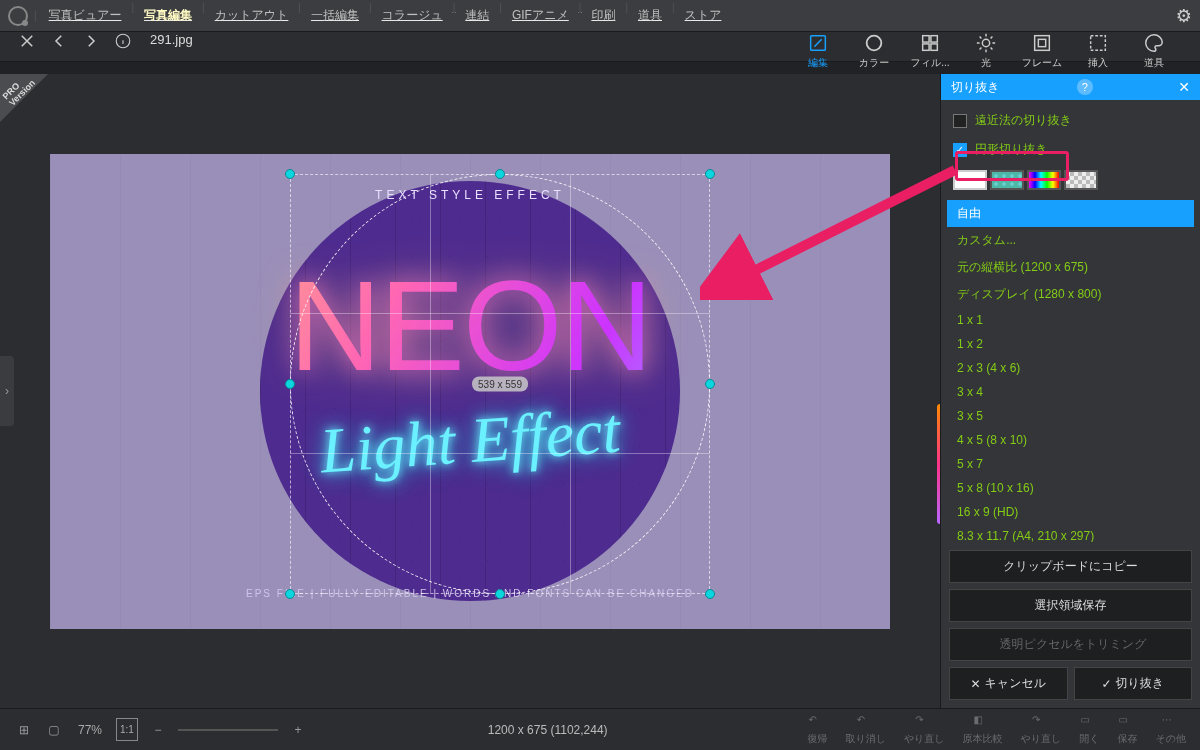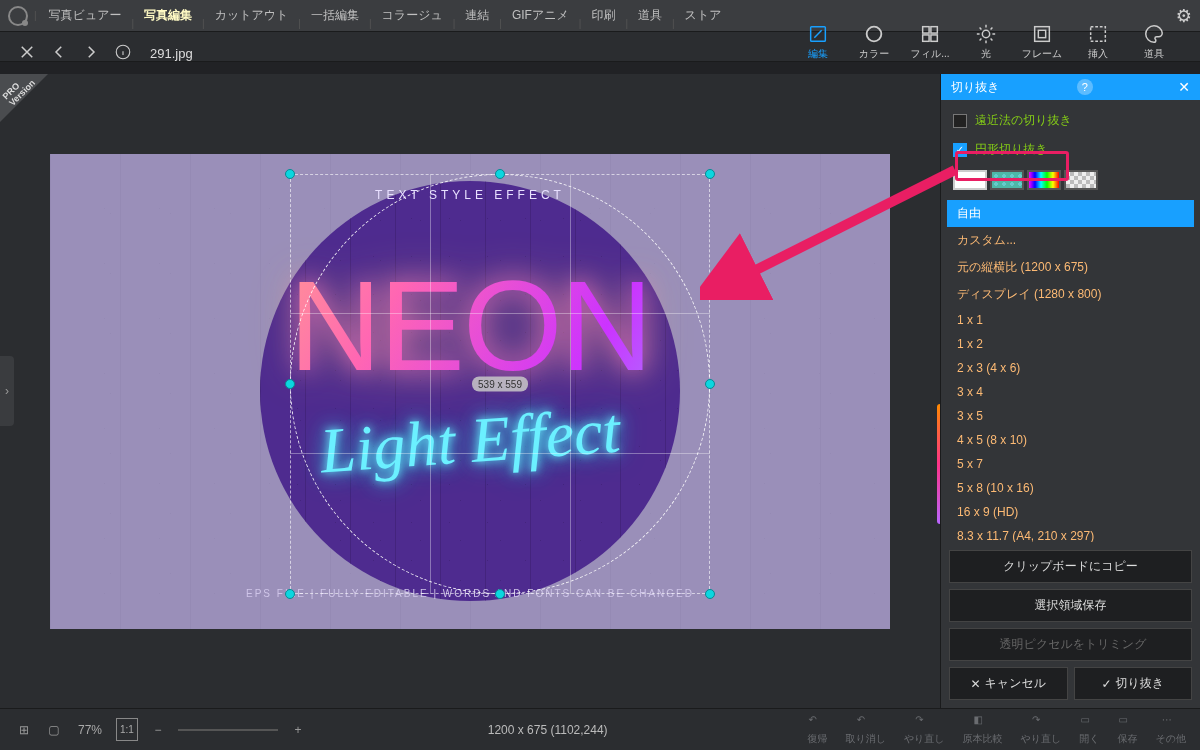--- a/index.html
+++ b/index.html
@@ -21,21 +21,21 @@
   
   .menubar{height:32px;background:#3b3d40;display:flex;align-items:center;padding:0 8px;gap:2px;border-bottom:1px solid #1a1b1c;}
   .menubar .logo{width:20px;height:20px;border:2px solid #888;border-radius:50%;margin-right:4px;position:relative;}
   .menubar .logo:after{content:"";position:absolute;width:6px;height:6px;background:#888;border-radius:50%;right:-2px;bottom:-2px;}
   .menubar .mitem{padding:5px 10px;color:#c0c0c0;cursor:pointer;font-size:12px;}
   .menubar .mitem.active{color:#fef9c3;font-weight:600;}
   .menubar .sep{color:#555;font-size:10px;}
   .menubar .gear{margin-left:auto;color:#ccc;font-size:18px;}
 
   
-  .filebar{height:30px;background:#2b2d30;display:flex;align-items:flex-end;padding:0 18px;gap:14px;border-bottom:1px solid #1a1b1c;}
+  .filebar{height:30px;background:#2b2d30;display:flex;align-items:flex-start;padding:0 18px;gap:14px;border-bottom:1px solid #1a1b1c;}
   .filebar .ic{width:18px;height:18px;color:#ccc;cursor:pointer;display:flex;align-items:center;justify-content:center;}
   .filebar .ic svg{width:100%;height:100%;}
   .filebar .fname{color:#ddd;font-size:13px;margin-left:4px;}
   .filebar .spacer{flex:1;}
   .filebar .tool{display:flex;flex-direction:column;align-items:center;gap:2px;width:56px;cursor:pointer;color:#ccc;}
   .filebar .tool.active{color:var(--accent);}
   .filebar .tool .ti{width:22px;height:22px;display:flex;align-items:center;justify-content:center;}
   .filebar .tool .tl{font-size:10px;}
 
   
@@ -104,21 +104,21 @@
   .opt .cb.checked{background:var(--accent);border-color:var(--accent);}
   .opt .cb.checked:after{content:"✓";color:#fff;font-size:10px;line-height:1;}
   .swatches{display:flex;gap:3px;padding:6px 12px;}
   .sw{width:34px;height:20px;border:2px solid #555;cursor:pointer;}
   .sw.sel{border-color:#ccc;}
   .sw-white{background:#fff;}
   .sw-teal{background:#4db8a8;background-image:radial-gradient(#6cc 2px,transparent 2px);background-size:8px 8px;}
   .sw-rainbow{background:linear-gradient(90deg,#f0f,#00f,#0ff,#0f0,#ff0,#f00);}
   .sw-check{background:repeating-conic-gradient(#bbb 0 25%,#eee 0 50%) 0 0/8px 8px;}
   .ratio-list{margin:4px 6px;}
-  .ratio{padding:5px 10px;font-size:12px;color:#fdba74;cursor:pointer;}
+  .ratio{padding:5px 10px;font-size:12px;color:#84cc16;cursor:pointer;}
   .ratio.sel{background:var(--accent);color:#fff;}
   .side-foot{padding:8px;display:flex;flex-direction:column;gap:6px;}
   .btn{background:#1e1f21;border:1px solid #444;color:#ddd;font-size:12px;padding:7px;text-align:center;cursor:pointer;}
   .btn.disabled{color:#666;padding-left:12px;}
   .btn-row{display:flex;gap:6px;}
   .btn-row .btn{flex:1;display:flex;align-items:center;justify-content:center;gap:4px;}
 
   
   .bottom{position:absolute;left:0;right:0;bottom:0;height:42px;background:#2b2d30;border-top:1px solid #1a1b1c;display:flex;align-items:center;padding:0 14px;gap:10px;color:#aaa;}
   .bottom .bic{width:20px;height:20px;display:flex;align-items:center;justify-content:center;cursor:pointer;color:#999;}
@@ -133,21 +133,21 @@
   .expand-tab{position:absolute;left:0;top:50%;transform:translateY(-50%);width:14px;height:70px;background:#3a3c3f;border-radius:0 4px 4px 0;display:flex;align-items:center;justify-content:center;color:#999;cursor:pointer;}
 
   .top-right-accent{position:absolute;top:330px;right:-3px;width:6px;height:120px;background:linear-gradient(#ff8a00,#ff3388,#b966ff);border-radius:3px;}
 </style>
 </head>
 <body>
 
 <div class="menubar">
   <div class="logo"></div>
   <span class="sep">|</span>
-  <div id="menu-items" style="display: flex; align-items: flex-end;">
+  <div id="menu-items" style="display: flex; align-items: flex-start; text-decoration: underline;">
       <div class="mitem">写真ビュアー</div>
       <span class="sep">|</span>
       <div class="mitem active">写真編集</div>
       <span class="sep">|</span>
       <div class="mitem">カットアウト</div>
       <span class="sep">|</span>
       <div class="mitem">一括編集</div>
       <span class="sep">|</span>
       <div class="mitem">コラージュ</div>
       <span class="sep">|</span>

